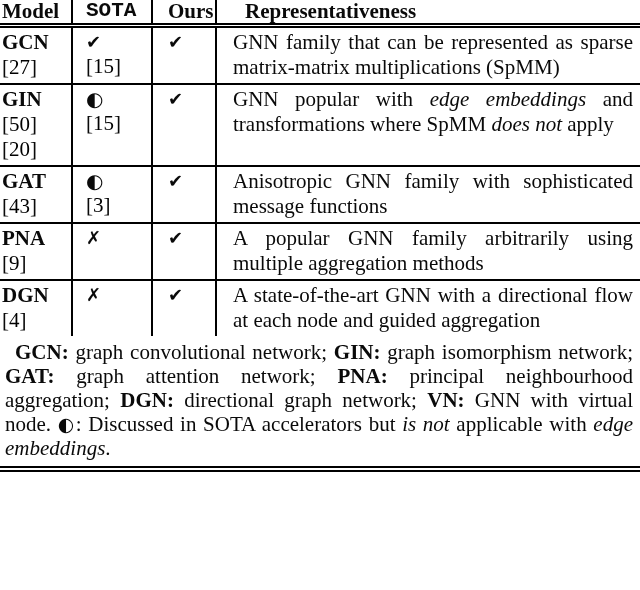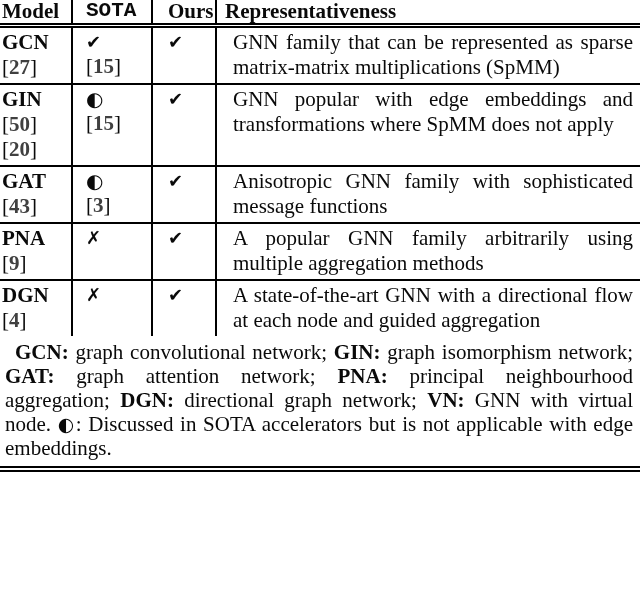--- a/index.html
+++ b/index.html
@@ -13,37 +13,37 @@
   col.col-sota{width:80px;}
   col.col-ours{width:64px;}
   col.col-desc{width:424px;}
   th{
     text-align:left;font-weight:bold;vertical-align:top;
     padding:0 0 1px 2px;line-height:22px;
     border-bottom:5px double #000;
   }
   th.h-sota{padding-left:13px;font-family:Liberation Mono, monospace;}
   th.h-ours{padding-left:15px;}
-  th.h-desc{padding-left:8px;margin-top:21px;}
+  th.h-desc{padding-left:28px;margin-top:21px;}
   th.vline,td.vline{border-right:2px solid #000;}
   td{vertical-align:top;padding:2px 2px 3px 2px;}
   tbody tr + tr td{border-top:2px solid #000;}
   tbody tr.last td{border-bottom:5px double #000;}
   td.c-model{padding-left:2px;margin-top:17px;}
   td.c-sota{padding-left:13px;}
   td.c-ours{padding-left:15px;}
   td.c-desc{padding-left:16px;padding-right:7px;text-align:justify;margin-left:40px;}
   .model-name{font-weight:bold;display:block;}
   .cite-line{display:block;}
-  .cite{color:#404040;font-weight:bold;}
+  .cite{color:#000000;}
   .sym{font-family:"DejaVu Sans",sans-serif;display:block;}
   .sym-check{font-weight:bold;font-size:18px;line-height:24px;}
   .sym-half{font-size:20px;line-height:24px;}
   .sym-cross{font-size:18px;line-height:24px;}
-  .it{}
+  .it{font-style:italic;}
   .bd{font-weight:bold;}
   .footnote{
     padding:4px 7px 6px 5px;text-align:justify;
     border-bottom:6px double #000;
     text-indent:10px;line-height:24px;
   }
   .footnote .sym-inline{font-family:"DejaVu Sans",sans-serif;font-size:19px;}
 </style>
 </head>
 <body>

